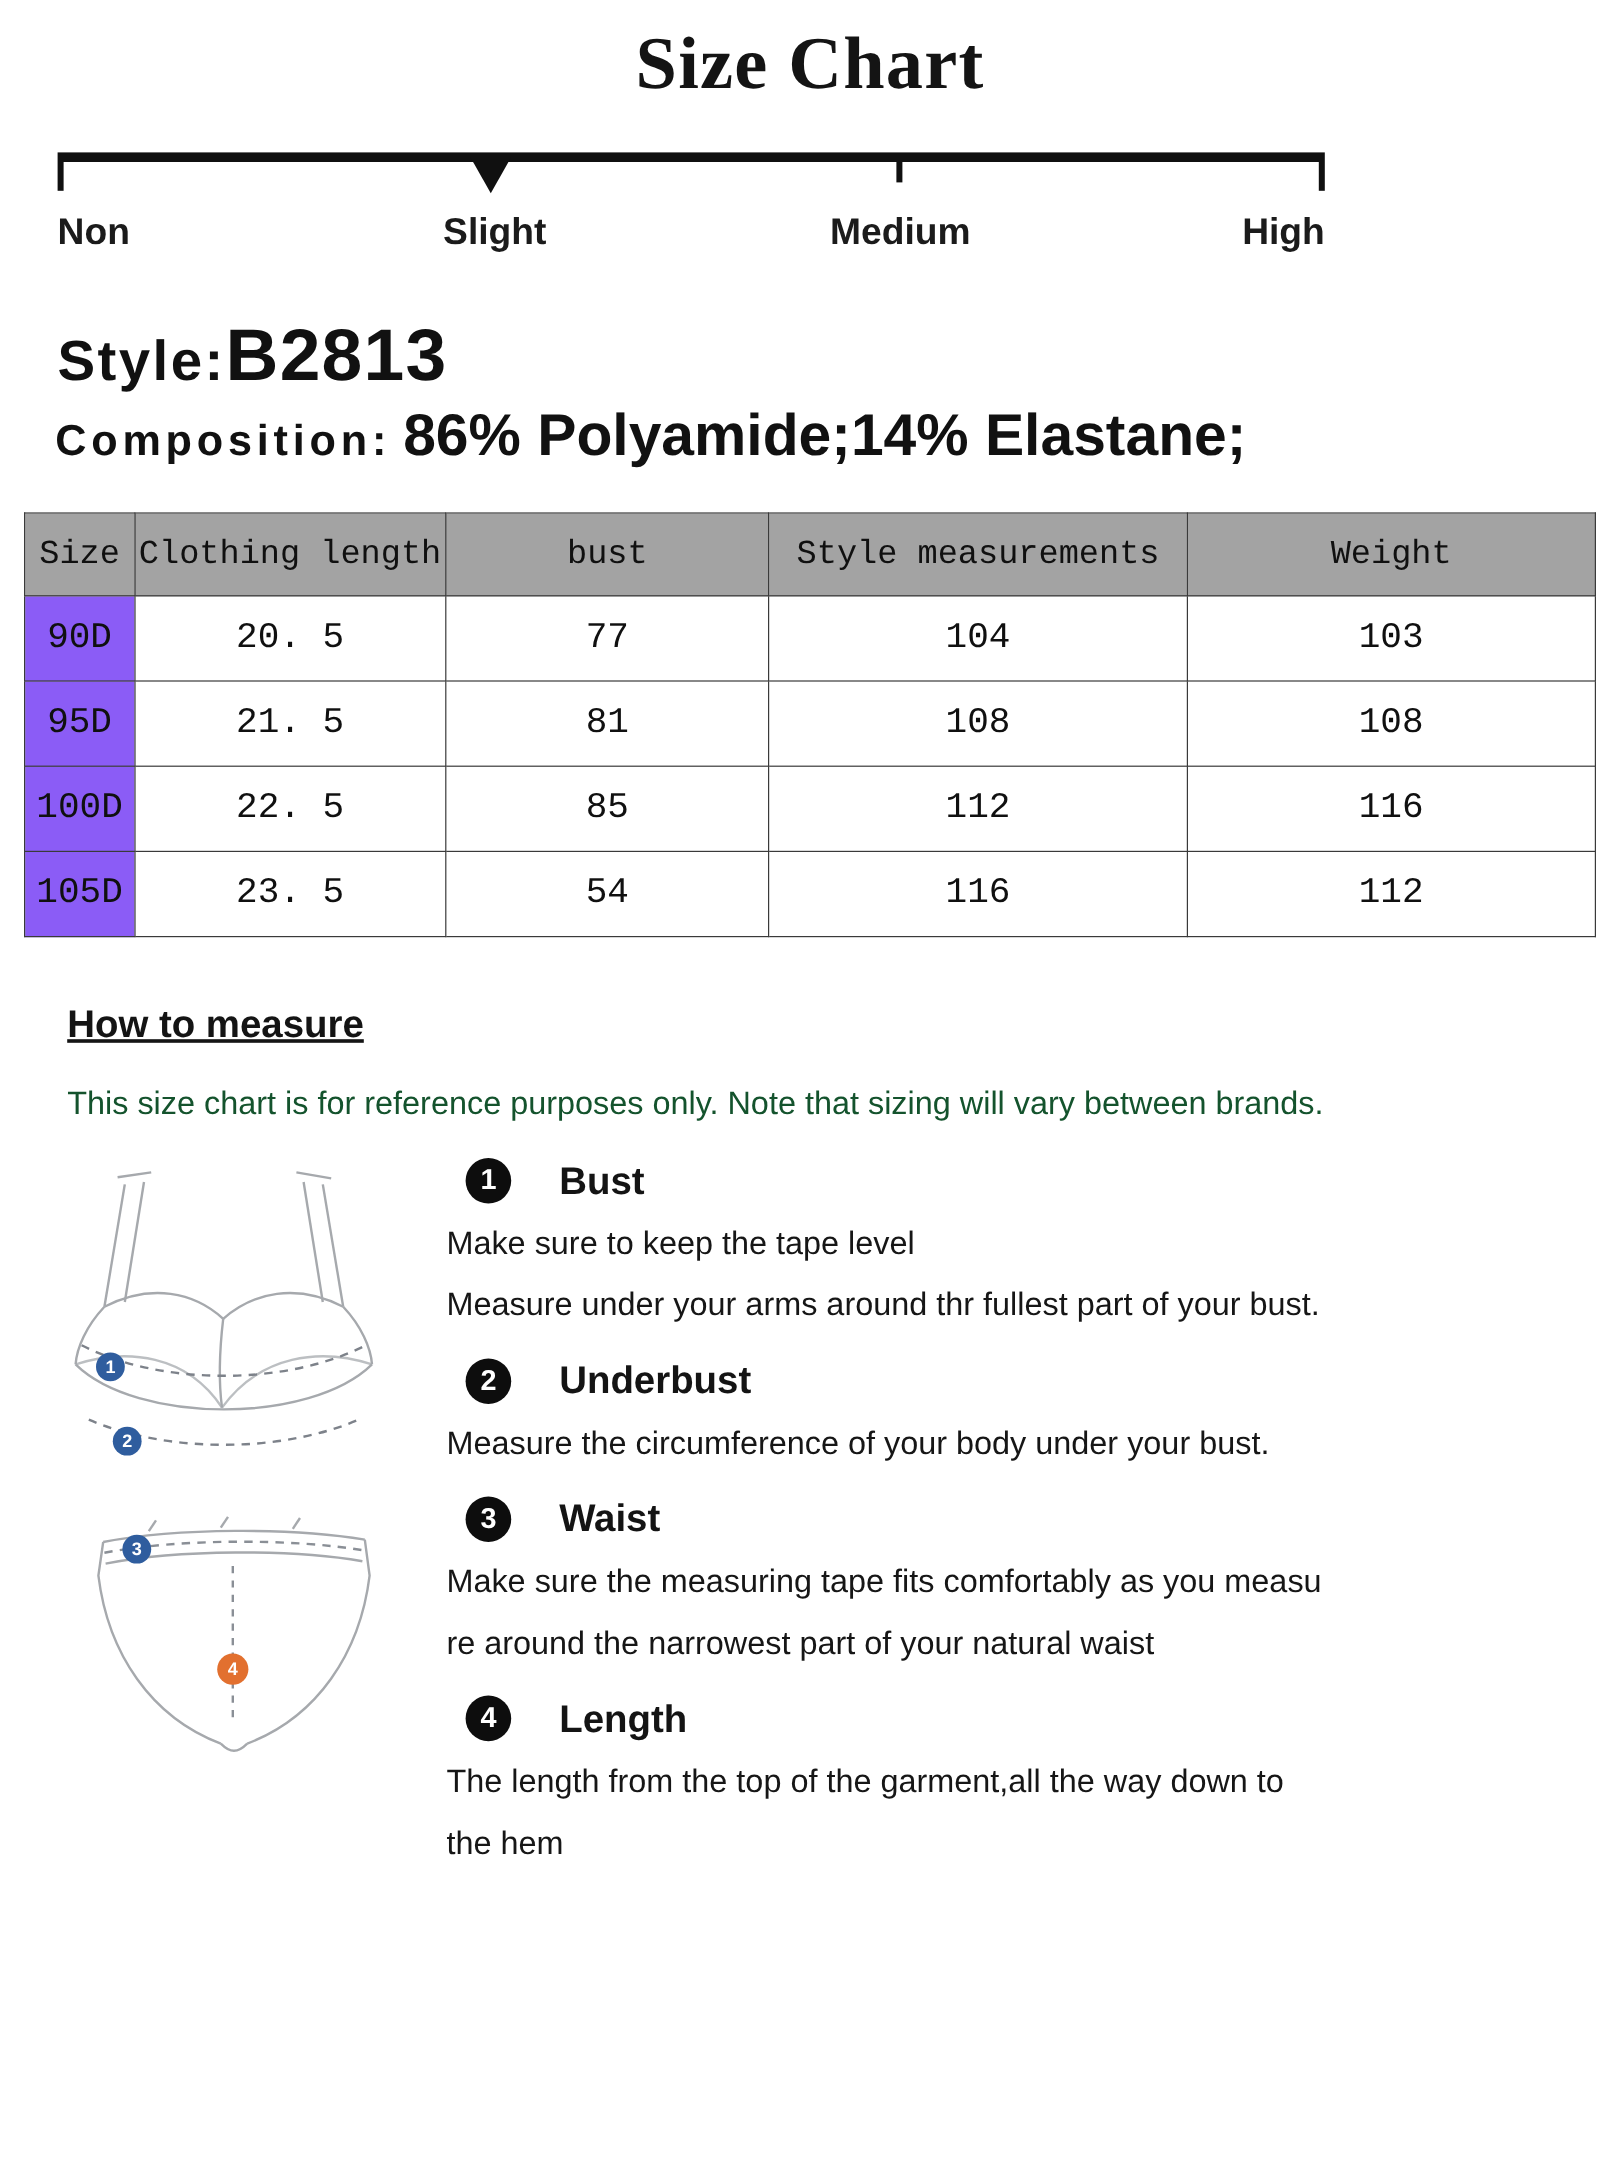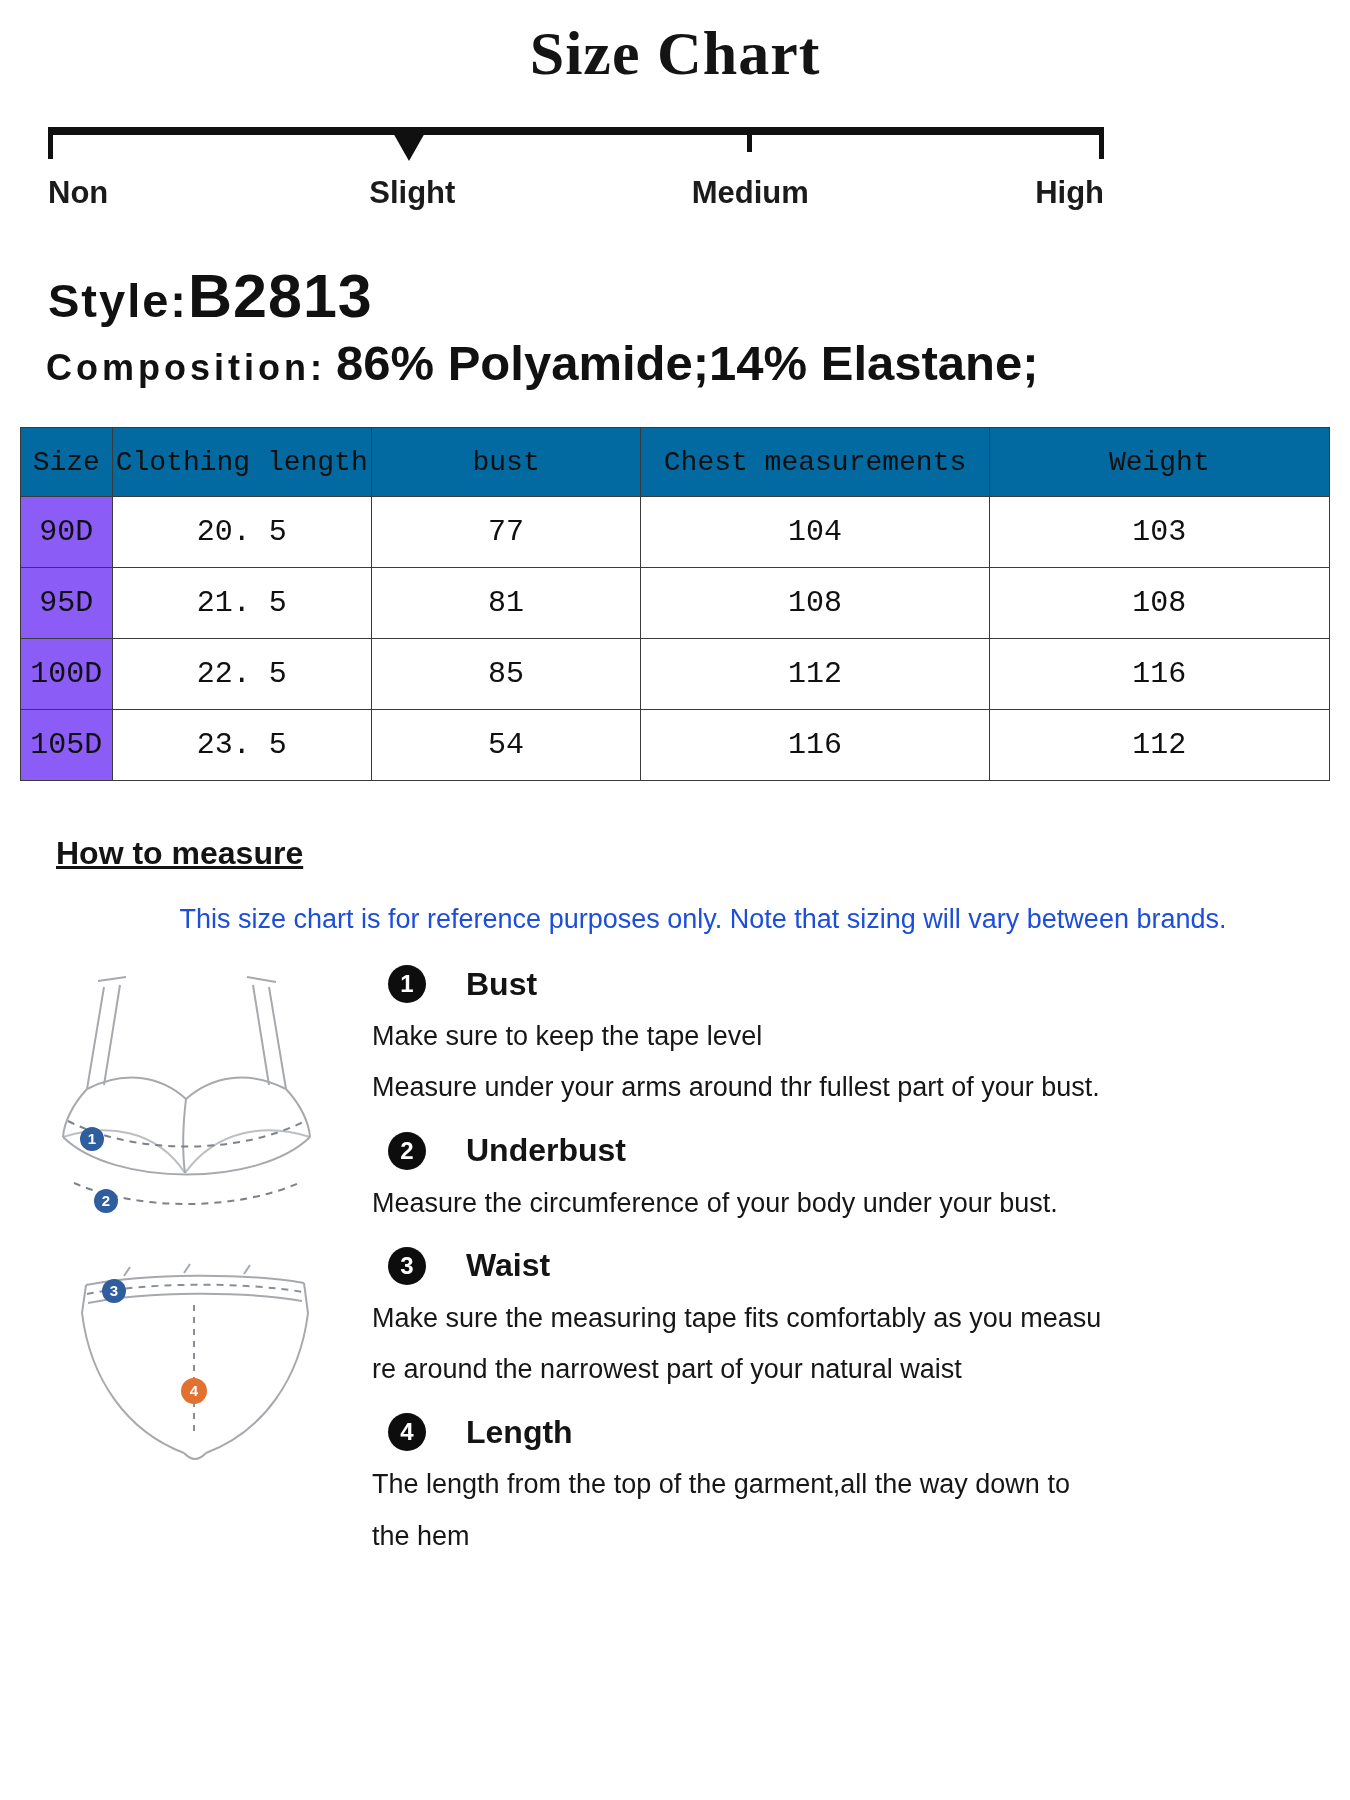--- a/index.html
+++ b/index.html
@@ -43,29 +43,29 @@
   .comp-label { font-size:36px; font-weight:600; letter-spacing:4px; }
   .comp-value { font-size:49px; font-weight:700; margin-left:10px; }
 
   
   .size-table {
     border-collapse:collapse; margin:36px 20px 0; width:1310px;
     table-layout:fixed; text-align:center;
     font-family:"Liberation Mono", monospace;
   }
   .size-table th, .size-table td { border:1px solid #3a3a3a; }
-  .size-table th { background:#0369a1; font-size:28px; font-weight:400; height:66px; color:#101010; }
+  .size-table th { background:#a3a3a3; font-size:28px; font-weight:400; height:66px; color:#101010; }
   .size-table td { font-size:30px; height:68px; color:#101010; }
   .size-table td.size-cell { background:#8b5cf6;margin-left:13px; }
   col.c0 { width:7%; } col.c1 { width:19.8%; } col.c2 { width:20.6%; }
   col.c3 { width:26.6%; } col.c4 { width:26%; }
 
   
   .howto { margin:54px 0 0 56px; font-size:32px; font-weight:700; color:#141414;text-decoration:underline; }
-  .note { margin:32px 0 0 56px; font-size:27px; color:#1d4ed8;text-align:center; }
+  .note { margin:32px 0 0 56px; font-size:27px; color:#14532d; }
 
   .measure-wrap { display:flex; margin:30px 0 0 34px; }
   .figure { flex:0 0 322px; width:322px; margin-top:8px; }
   .steps { margin-left:16px; width:900px; }
   .step-head { display:flex; align-items:center; gap:40px; padding-left:16px; margin:18px 0 8px; }
   .step:first-child .step-head { margin-top:0; }
   .badge {
     width:38px; height:38px; border-radius:50%; background:#0d0d0d; color:#fff;
     font-size:24px; font-weight:700; display:flex; align-items:center; justify-content:center;
     flex:0 0 38px;
@@ -107,21 +107,21 @@
       <col class="c1">
       <col class="c2">
       <col class="c3">
       <col class="c4">
   </colgroup>
   <thead>
     <tr>
       <th>Size</th>
       <th>Clothing length</th>
       <th>bust</th>
-      <th>Chest measurements</th>
+      <th>Style measurements</th>
       <th>Weight</th>
     </tr>
   </thead>
   <tbody>
     <tr>
       <td class="size-cell">90D</td>
       <td>20. 5</td>
       <td>77</td>
       <td>104</td>
       <td>103</td>

